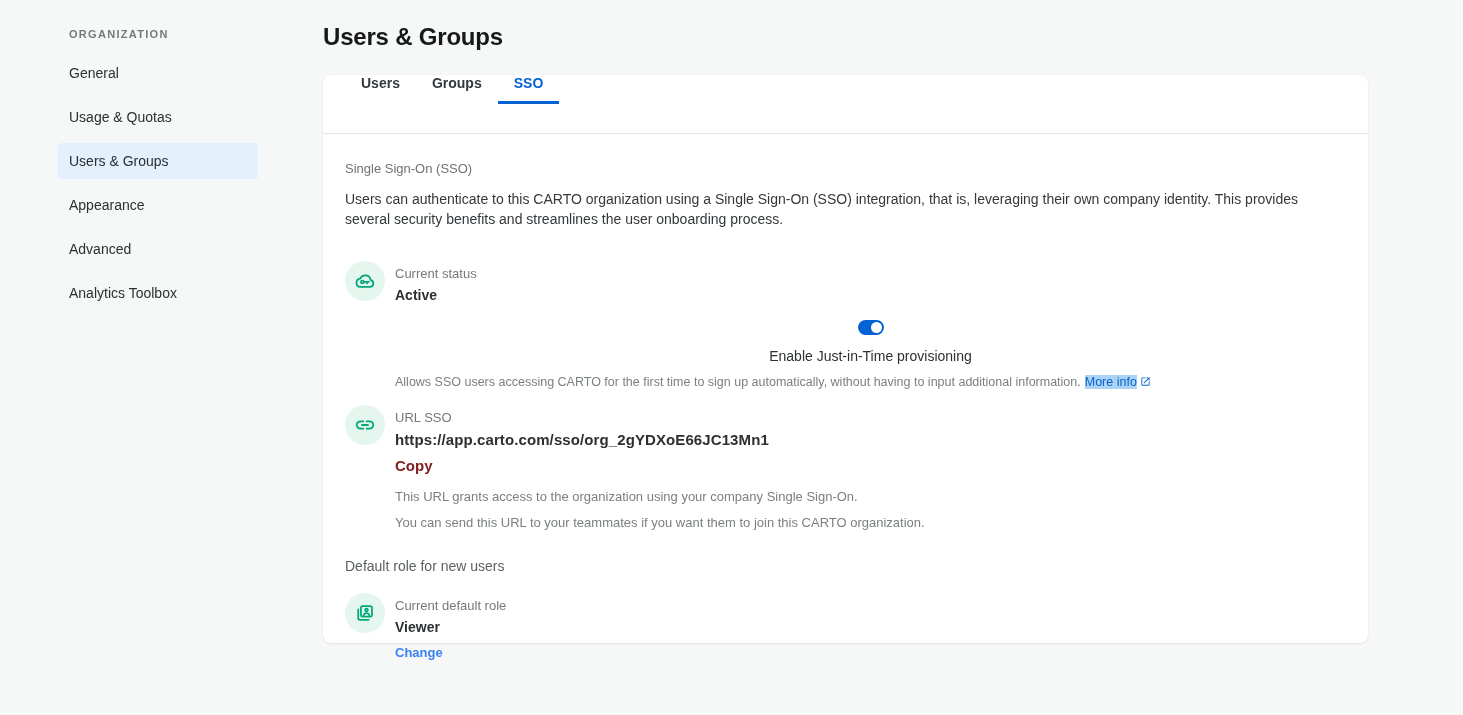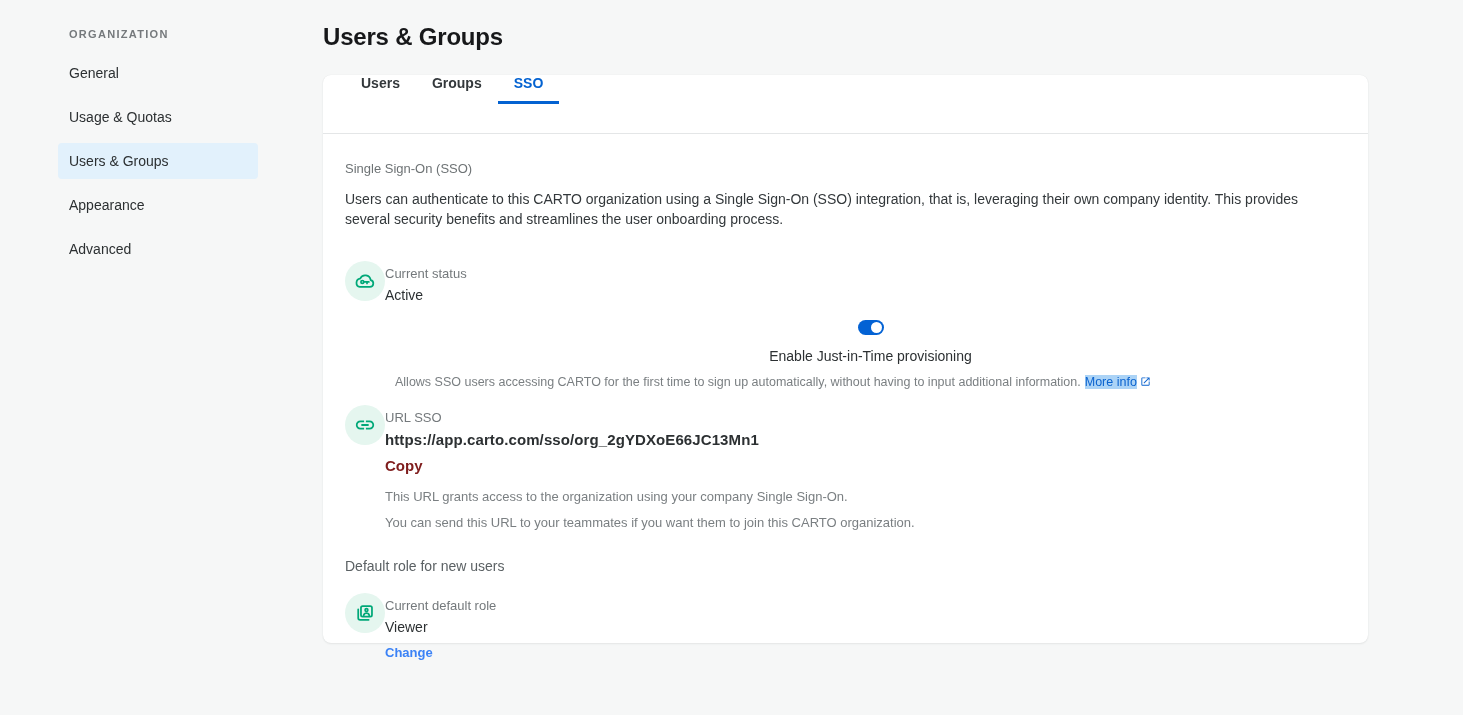--- a/index.html
+++ b/index.html
@@ -47,33 +47,33 @@
   }
   .tab.active { color:#0362d1; padding-bottom:10px; border-bottom:3px solid #0362d1; }
 
   .card-body { padding:0 22px; }
 
   .sec-title { margin-top:27px; font-size:13px; color:#6e7375; }
   .description {
     margin-top:13px; font-size:14px; line-height:20px; color:#33383b; max-width:1000px;
   }
 
-  .info-row { display:flex; }
+  .info-row { display:flex; gap:10px; }
   .row-status { margin-top:32px; }
   .row-url { margin-top:16px; }
   .row-role { margin-top:19px; }
 
   .icon-circle {
     width:40px; height:40px; border-radius:50%; background:#e5f6ef;
     display:flex; align-items:center; justify-content:center; flex:none;
   }
   .icon-circle svg { width:22px; height:22px; }
 
   .info-label { font-size:13px; color:#74797c; line-height:16px; padding-top:5px; }
-  .info-value { font-size:14px; font-weight:400; color:#2c3032; margin-top:4px; line-height:18px; }
+  .info-value { font-size:14px; font-weight:700; color:#2c3032; margin-top:4px; line-height:18px; }
 
   .toggle-row { margin-top:16px; margin-left:50px; display:flex; align-items:center; gap:13px;flex-direction:column; }
   .switch {
     width:26px; height:15px; border-radius:8px; background:#0362d4;
     position:relative; cursor:pointer; flex:none;
   }
   .switch .knob {
     position:absolute; right:2px; top:2px; width:11px; height:11px;
     border-radius:50%; background:#ffffff;
   }
@@ -105,20 +105,23 @@
       <span>Usage &amp; Quotas</span>
     </div>
   <div class="sidebar-item active">
       <span>Users &amp; Groups</span>
     </div>
   <div class="sidebar-item">
       <span>Appearance</span>
     </div>
   <div class="sidebar-item">
       <span>Advanced</span>
+    </div>
+  <div class="sidebar-item">
+      <span>Analytics Toolbox</span>
     </div>
 </nav>
 
 <h1 class="page-title">Users &amp; Groups</h1>
 
 <section class="card">
 
   <div class="tabs-row">
     <div class="tab">Users</div>
     <div class="tab">Groups</div>

